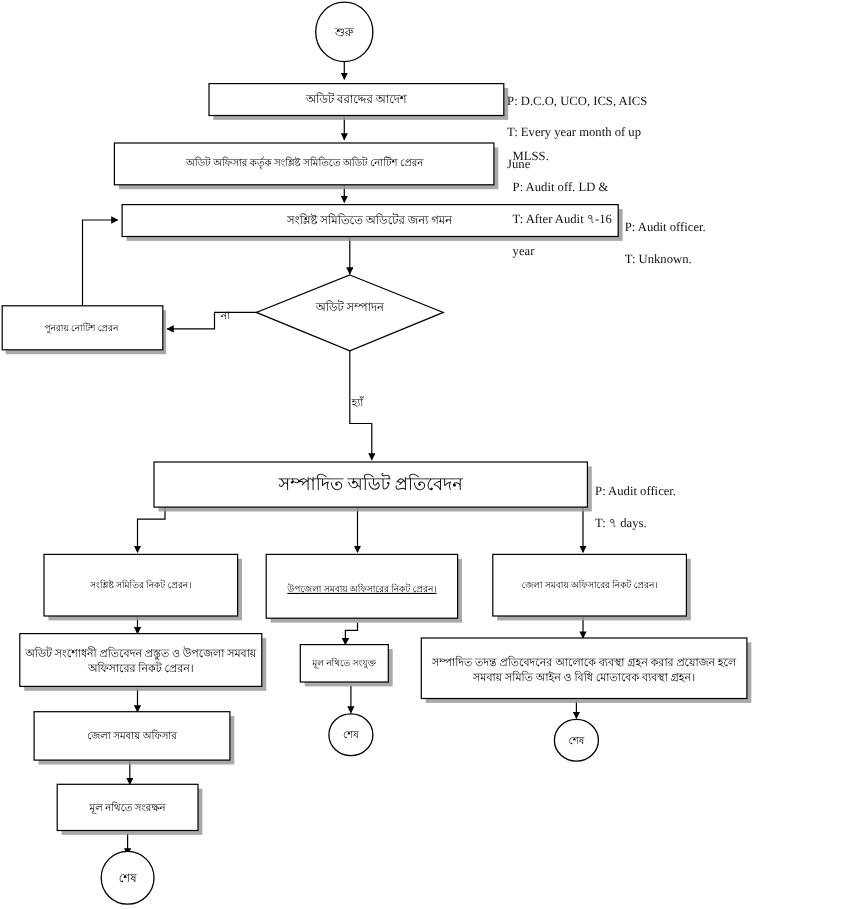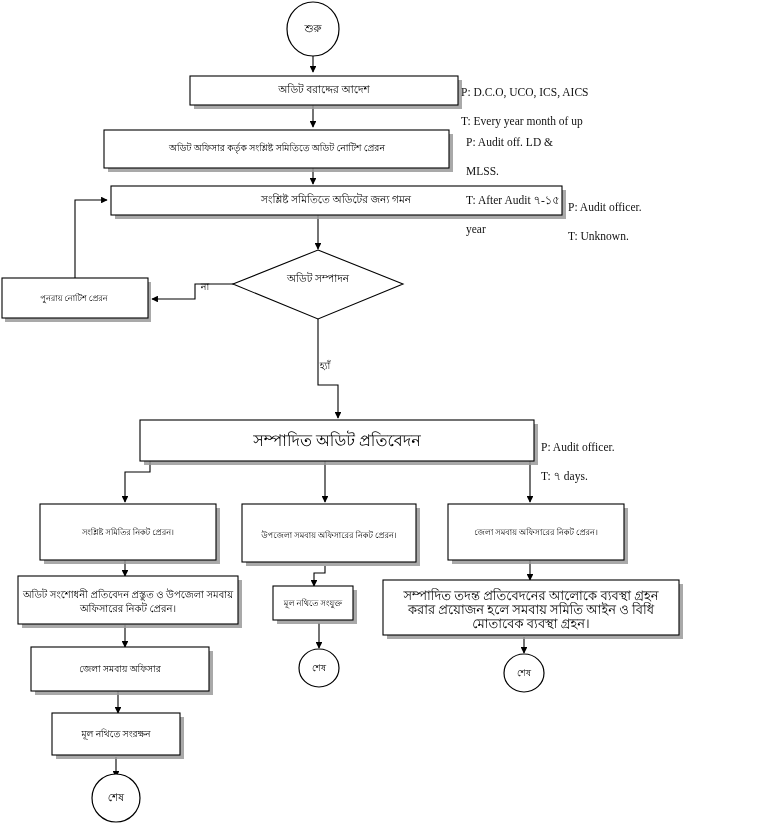--- a/index.html
+++ b/index.html
@@ -162,21 +162,21 @@
     <g>
       <rect class="node-shadow" x="44" y="508" width="176" height="56"></rect>
       <rect class="node-box" x="40" y="504" width="176" height="56"></rect>
       <text class="node-label lbl-xs" x="128" y="533">সংশ্লিষ্ট সমিতির নিকট প্রেরন।</text>
     </g>
 
     <g>
       <rect class="node-shadow" x="246" y="508" width="174" height="58"></rect>
       <rect class="node-box" x="242" y="504" width="174" height="58"></rect>
       <foreignObject x="246" y="510" width="166" height="50">
-        <div xmlns="http://www.w3.org/1999/xhtml" style="font-family:'Liberation Serif',serif;font-size:8.2px;line-height:15px;text-align:right;color:#000;height:50px;display:flex;align-items:center;justify-content:center;">উপজেলা সমবায় অফিসারের নিকট প্রেরন।</div>
+        <div xmlns="http://www.w3.org/1999/xhtml" style="font-family:'Liberation Serif',serif;font-size:8.2px;line-height:15px;text-align:right;color:#000;height:50px;display:flex;align-items:center;justify-content:center;text-decoration:underline;">উপজেলা সমবায় অফিসারের নিকট প্রেরন।</div>
       </foreignObject>
     </g>
 
     <g>
       <rect class="node-shadow" x="452" y="508" width="176" height="56"></rect>
       <rect class="node-box" x="448" y="504" width="176" height="56"></rect>
       <text class="node-label lbl-xs" x="536" y="533">জেলা সমবায় অফিসারের নিকট প্রেরন।</text>
     </g>
 
     <g>
@@ -190,21 +190,21 @@
     <g>
       <rect class="node-shadow" x="277" y="590" width="80" height="34"></rect>
       <rect class="node-box" x="273" y="586" width="80" height="34"></rect>
       <text class="node-label lbl-xs" x="313" y="604">মূল নথিতে সংযুক্ত</text>
     </g>
 
     <g>
       <rect class="node-shadow" x="387" y="584" width="296" height="55"></rect>
       <rect class="node-box" x="383" y="580" width="296" height="55"></rect>
       <foreignObject x="387" y="584" width="288" height="51">
-        <div xmlns="http://www.w3.org/1999/xhtml" style="font-family:'Liberation Serif',serif;font-size:13px;line-height:14px;text-align:center;color:#000;height:51px;display:flex;align-items:center;justify-content:center;padding:0 4px;">সম্পাদিত তদন্ত প্রতিবেদনের আলোকে ব্যবস্থা গ্রহন করার প্রয়োজন হলে সমবায় সমিতি আইন ও  বিধি মোতাবেক ব্যবস্থা গ্রহন।</div>
+        <div xmlns="http://www.w3.org/1999/xhtml" style="font-family:'Liberation Serif',serif;font-size:10px;line-height:14px;text-align:center;color:#000;height:51px;display:flex;align-items:center;justify-content:center;padding:0 4px;">সম্পাদিত তদন্ত প্রতিবেদনের আলোকে ব্যবস্থা গ্রহন করার প্রয়োজন হলে সমবায় সমিতি আইন ও  বিধি মোতাবেক ব্যবস্থা গ্রহন।</div>
       </foreignObject>
     </g>
 
     <g>
       <rect class="node-shadow" x="35" y="651" width="178" height="44"></rect>
       <rect class="node-box" x="31" y="647" width="178" height="44"></rect>
       <text class="node-label lbl-sm" x="120" y="670">জেলা সমবায় অফিসার</text>
     </g>
 
     <g>
@@ -225,26 +225,27 @@
 
     <g>
       <ellipse class="node-ellipse" cx="116" cy="798" rx="24" ry="24"></ellipse>
       <text class="node-label lbl-md" x="116" y="799">শেষ</text>
     </g>
   </svg>
 
   <div class="annot" style="left:461px; top:70px; width:250px;">
     <div>P: D.C.O, UCO, ICS, AICS</div>
     <div>T: Every year month of up</div>
+    <div>June</div>
   </div>
 
   <div class="annot" style="left:466px; top:120px; width:250px;">
+    <div>MLSS.</div>
     <div>P: Audit off. LD &amp;</div>
-    <div>MLSS.</div>
-    <div>T: After Audit ৭-১৫</div>
+    <div>T: After Audit ৭-16</div>
     <div>year</div>
   </div>
 
   <div class="annot" style="left:568px; top:185px; width:200px;">
     <div>P: Audit officer.</div>
     <div>T: Unknown.</div>
   </div>
 
   <div class="annot" style="left:541px; top:425px; width:200px;">
     <div>P: Audit officer.</div>

